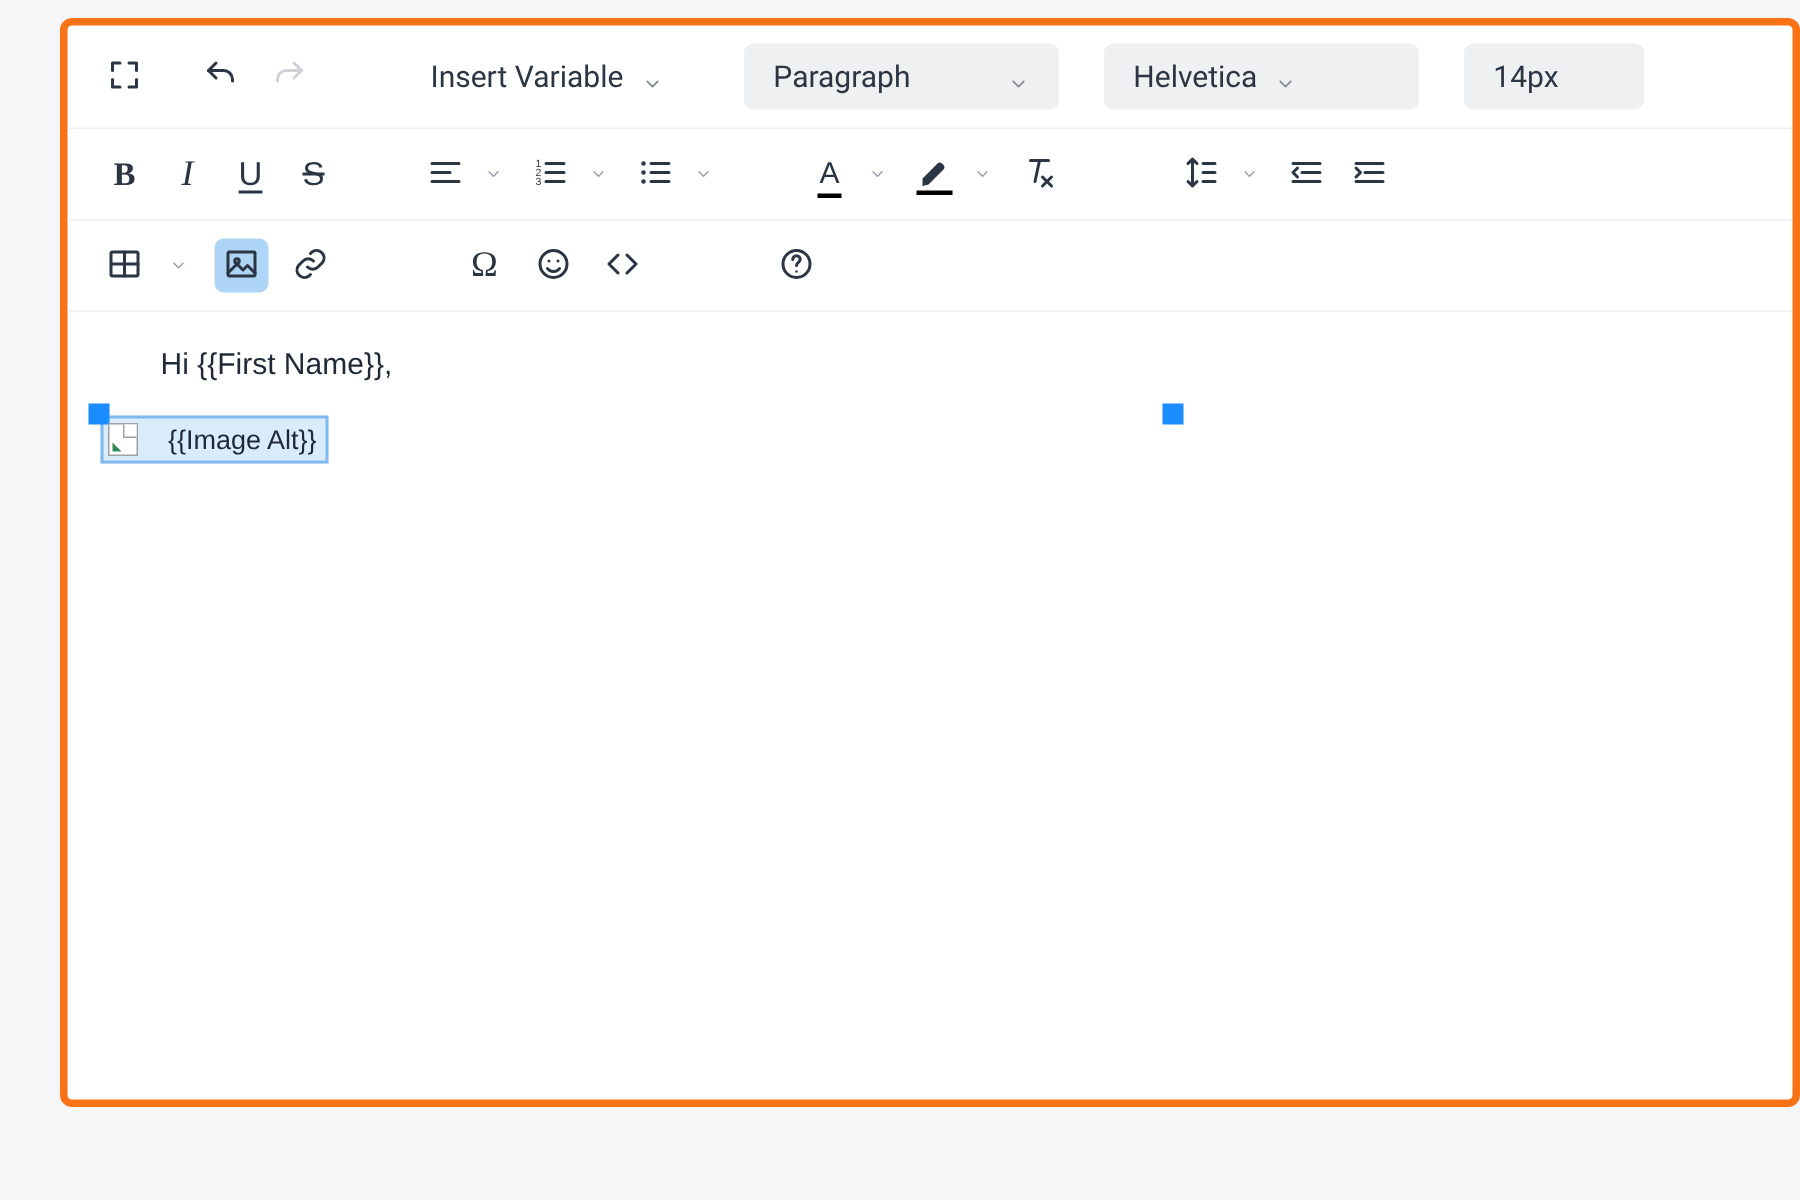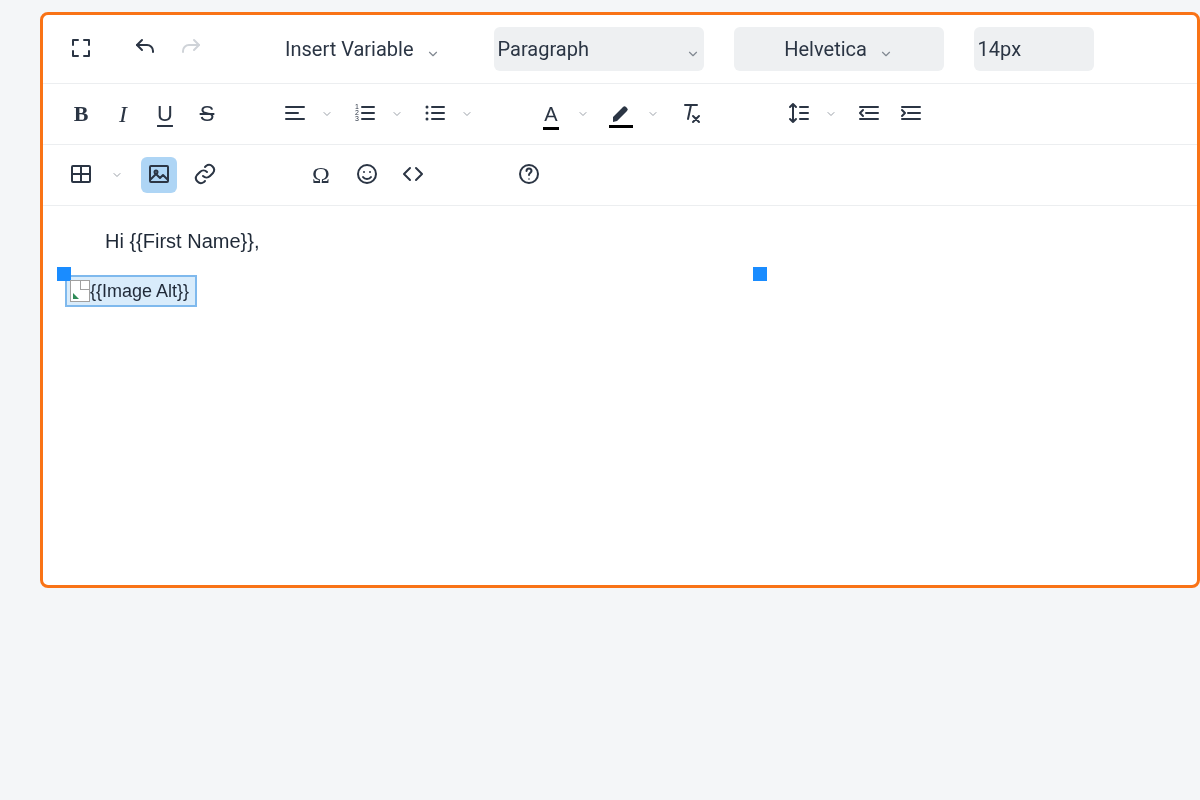--- a/index.html
+++ b/index.html
@@ -6,24 +6,24 @@
   body {
     font-family: -apple-system, BlinkMacSystemFont, "Segoe UI", Roboto, "Helvetica Neue", sans-serif;
     background: #f4f6f8;
     width: 1200px;
     height: 800px;
     overflow: hidden;
   }
   .editor-wrap {
     margin: 12px 0 0 40px;
     background: #fff;
-    border: 3px solid #f97316;
+    border: 5px solid #f97316;
     border-radius: 8px;
     width: 1160px;
-    height: 576px;
+    height: 726px;
   }
   .toolbar-row {
     display: flex;
     align-items: center;
     padding: 12px 20px;
     gap: 6px;
     border-bottom: 1px solid #eceef0;
     color: #2b3544;
   }
   .toolbar-row.row1 { gap: 10px; }
@@ -42,21 +42,21 @@
     cursor: pointer;
   }
   .icon-btn.disabled { color: #cfd3d8; }
   .icon-btn.active {
     background: #aed5f5;
   }
   .icon-btn svg { width: 24px; height: 24px; stroke: currentColor; fill: none; stroke-width: 2; stroke-linecap: round; stroke-linejoin: round; }
 
   .combo {
     height: 44px;
-    padding: 0 4px;
+    padding: 0 20px;
     display: inline-flex;
     align-items: center;
     gap: 12px;
     font-size: 20px;
     color: #2b3544;
     cursor: pointer;
     border-radius: 6px;
   }
   .text-btn {
     height: 44px;
@@ -99,21 +99,21 @@
   .img-sel-wrap {
     position: relative;
     display: inline-block;
   }
   .img-selected {
     border: 2px solid #7fb9ed;
     background: #d9ecfb;
     padding: 3px 6px 3px 3px;
     display: inline-flex;
     align-items: center;
-    gap: 0;
+    gap: 20px;
     font-size: 18px;
     color: #1f2937;
   }
   .broken-img-icon {
     width: 20px;
     height: 22px;
     position: relative;
     background: #fff;
     border: 1px solid #a0a0a0;
   }
@@ -197,21 +197,21 @@
           </svg></span>
     </div>
     <div class="gap-md"></div>
     <div class="combo block" style="min-width:210px; justify-content:space-between;">
       <span>Paragraph</span>
       <span class="chevron"><svg viewBox="0 0 24 24">
             <path d="M6 9l6 6 6-6"></path>
           </svg></span>
     </div>
     <div style="width:10px;"></div>
-    <div class="combo block" style="min-width:210px; justify-content:center;">
+    <div class="combo block" style="min-width:210px; justify-content:flex-start;">
       <span>Helvetica</span>
       <span class="chevron"><svg viewBox="0 0 24 24">
             <path d="M6 9l6 6 6-6"></path>
           </svg></span>
     </div>
     <div style="width:10px;"></div>
     <div class="combo block" style="min-width:120px; justify-content:flex-start;">
       <span>14px</span>
     </div>
   </div>

